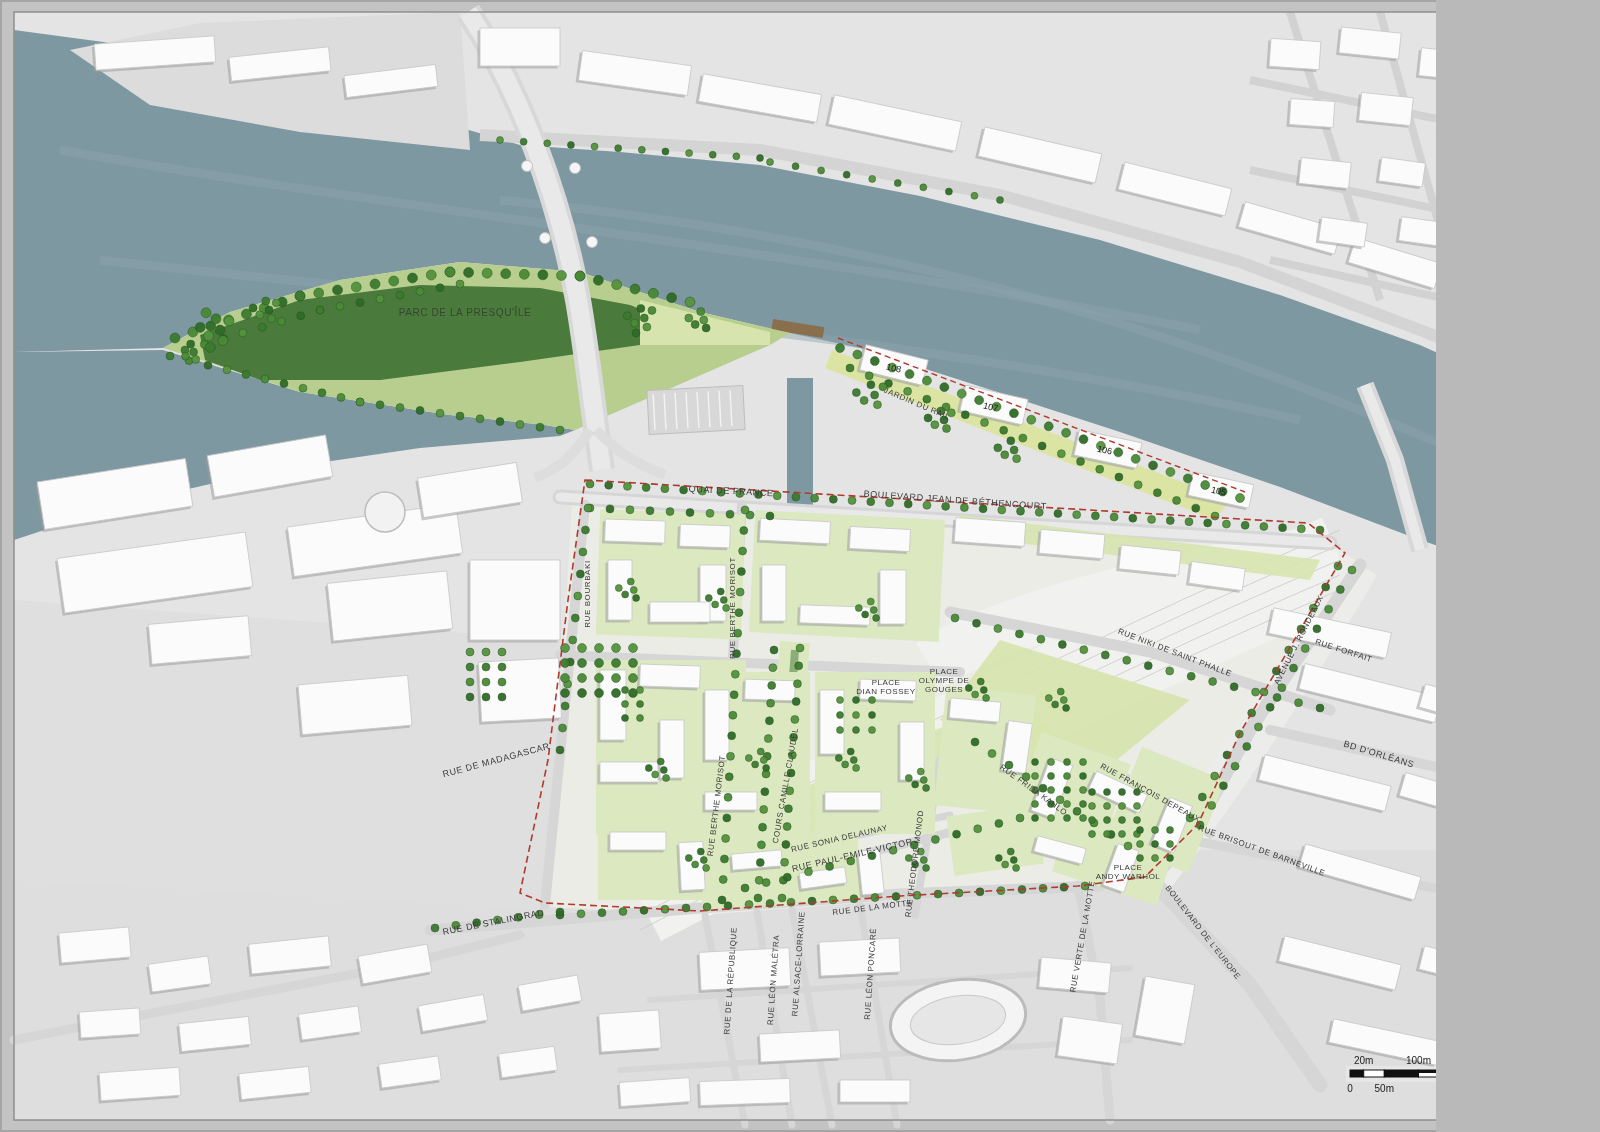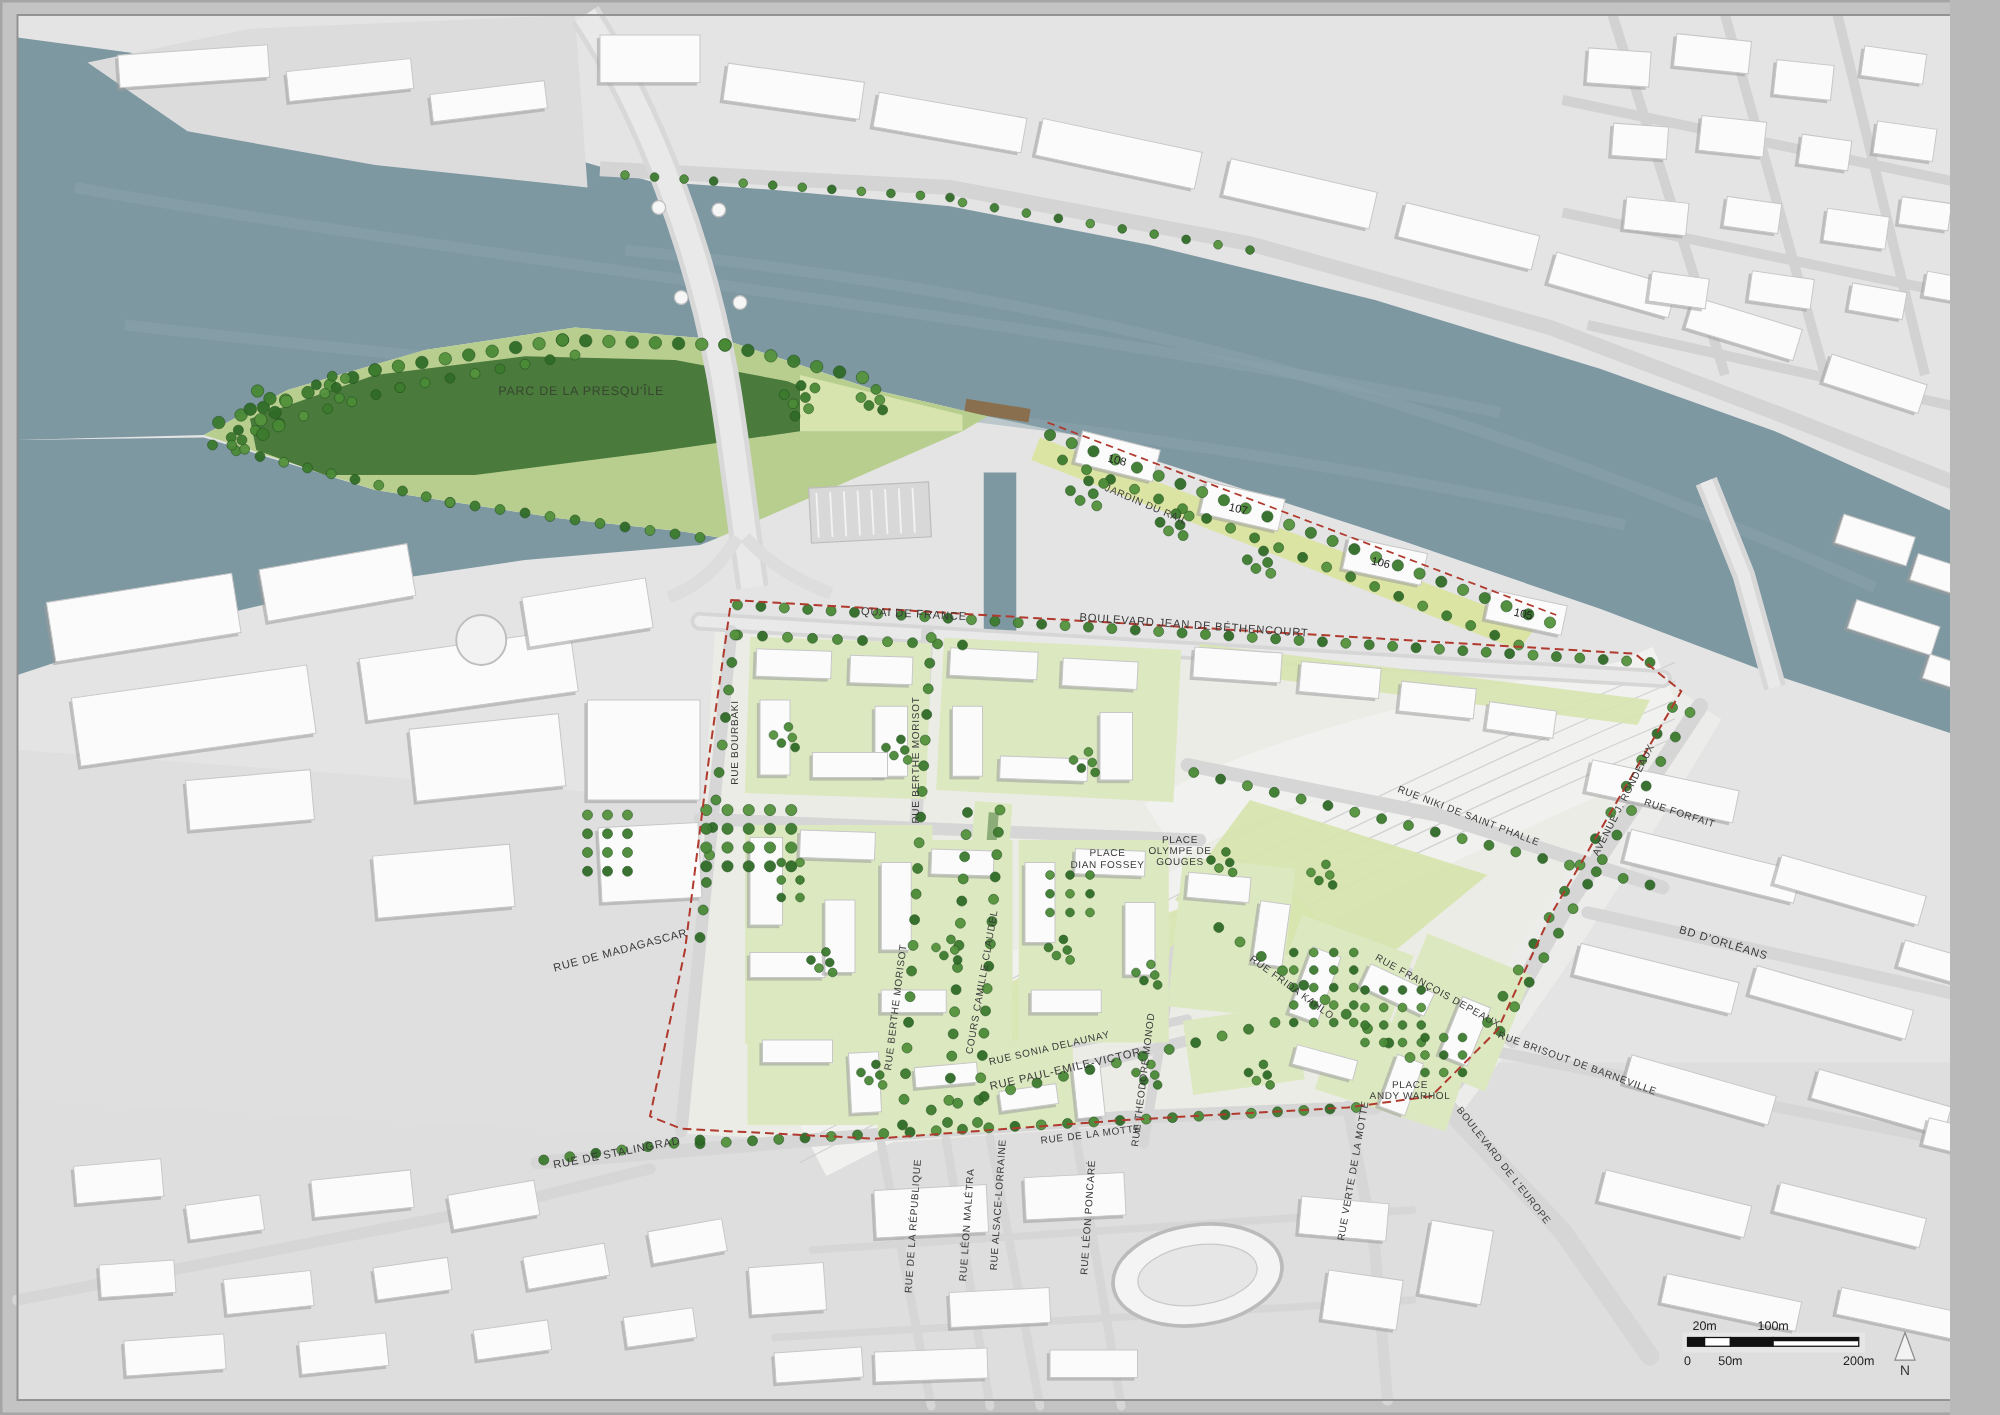--- a/index.html
+++ b/index.html
@@ -1,16 +1,16 @@
 <!DOCTYPE html>
 <html><head>
 <meta charset="utf-8">
 <style>
   html,body{margin:0;padding:0;background:#b9b9b9;}
-  .frame{position:relative;width:1560px;height:1132px;background:#c3c3c3;overflow:hidden;
+  .frame{position:relative;width:1436px;height:1132px;background:#c3c3c3;overflow:hidden;
          font-family:"Liberation Sans", sans-serif;}
   svg{display:block;}
   text{font-family:"Liberation Sans", sans-serif;}
 </style>
 </head>
 <body>
 
 <div class="frame">
   <svg id="map" viewBox="0 0 1600 1132" width="1600" height="1132">
     <g id="base">

